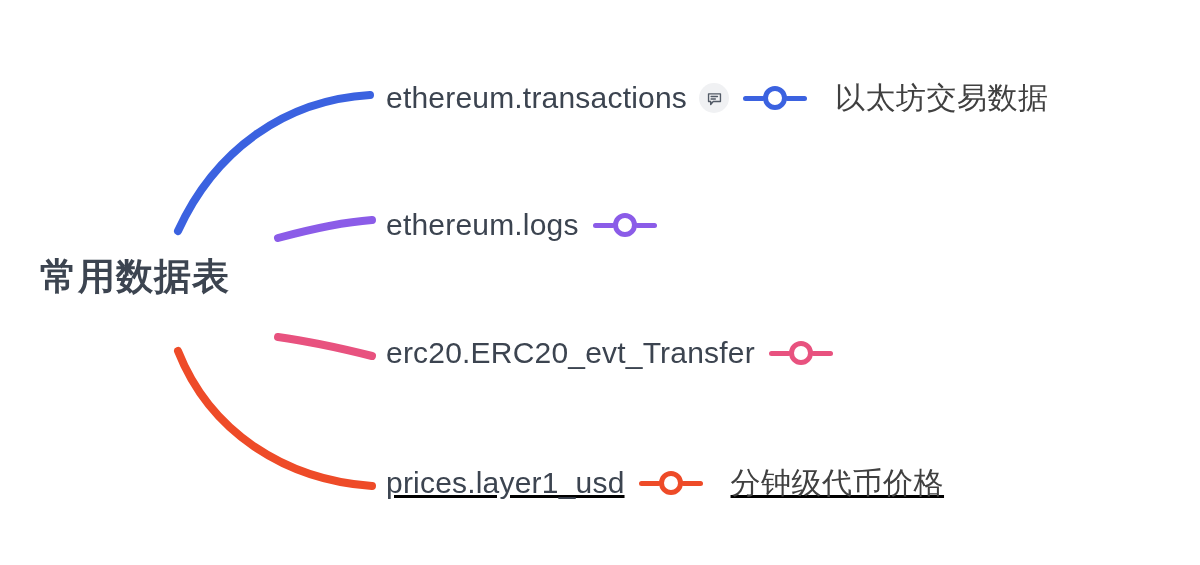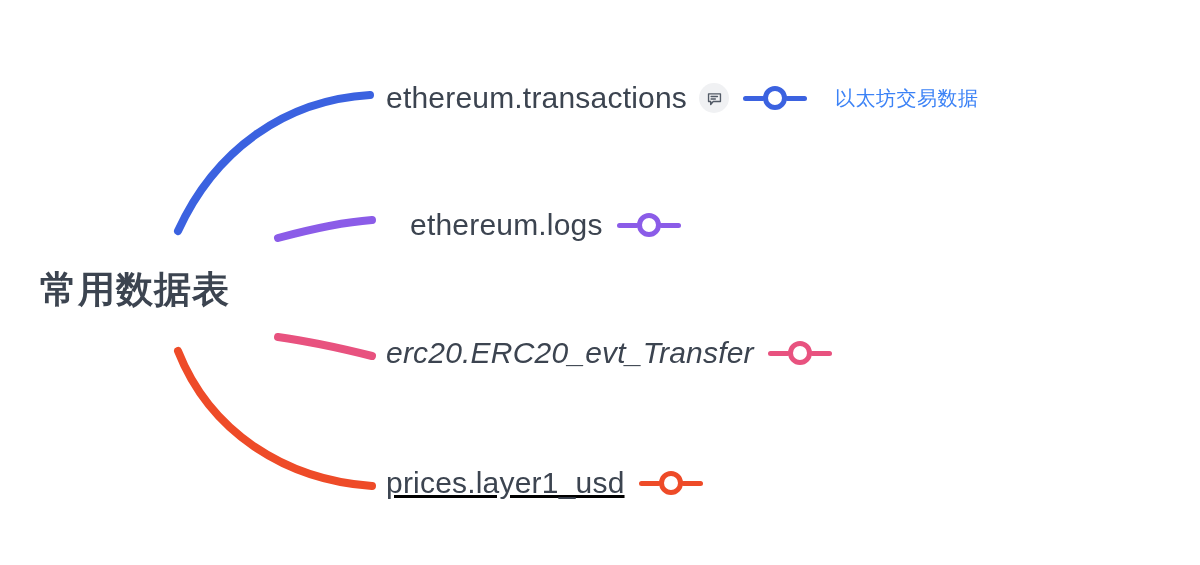--- a/index.html
+++ b/index.html
@@ -30,21 +30,21 @@
   }
 
   
   .root-node {
     position: absolute;
     left: 40px;
     top: 258px;
     width: 240px;
     height: 50px;
     display: flex;
-    align-items: flex-end;
+    align-items: flex-start;
     justify-content: flex-start;
   }
   .root-label {
     font-size: 37px;
     font-weight: bold;
     color: #3c4450;
     letter-spacing: 1px;
     line-height: 1;
     white-space: nowrap;
   }
@@ -93,22 +93,22 @@
   .conn-ring {
     width: 24px;
     height: 24px;
     border-radius: 50%;
     border: 5px solid currentColor;
     background: #ffffff;
     box-sizing: border-box;
     margin: 0 -2px;
   }
   .desc-text {
-    font-size: 20px;
-    color: #3b82f6;
+    font-size: 30px;
+    color: #404040;
     line-height: 1;
     letter-spacing: 0.5px;
     margin-left: 14px;
   }
 </style>
 </head>
 <body>
 
 <div id="mindmap">
 
@@ -133,40 +133,41 @@
       </svg>
     </span>
     <span class="connector" style="color:#3b62e0;">
       <span class="conn-line left" style="background:#3b62e0;"></span>
       <span class="conn-ring"></span>
       <span class="conn-line right" style="background:#3b62e0;"></span>
     </span>
     <span class="desc-text">以太坊交易数据</span>
   </div>
 
-  <div class="row" style="top: 201px; margin-left: 24px;">
+  <div class="row" style="top: 201px;">
     <span class="table-name">ethereum.logs</span>
     <span class="connector" style="color:#8b5ce8;">
       <span class="conn-line left" style="background:#8b5ce8;"></span>
       <span class="conn-ring"></span>
       <span class="conn-line right" style="background:#8b5ce8;"></span>
     </span>
   </div>
 
-  <div class="row" style="top: 329px; font-style: italic;">
+  <div class="row" style="top: 329px;">
     <span class="table-name">erc20.ERC20_evt_Transfer</span>
     <span class="connector" style="color:#e8527f;">
       <span class="conn-line left" style="background:#e8527f;"></span>
       <span class="conn-ring"></span>
       <span class="conn-line right" style="background:#e8527f;"></span>
     </span>
   </div>
 
   <div class="row" style="top: 459px; text-decoration: underline;">
     <span class="table-name">prices.layer1_usd</span>
     <span class="connector" style="color:#ee4b28;">
       <span class="conn-line left" style="background:#ee4b28;"></span>
       <span class="conn-ring"></span>
       <span class="conn-line right" style="background:#ee4b28;"></span>
     </span>
+    <span class="desc-text">分钟级代币价格</span>
   </div>
 
 </div>
 
 </body></html>

